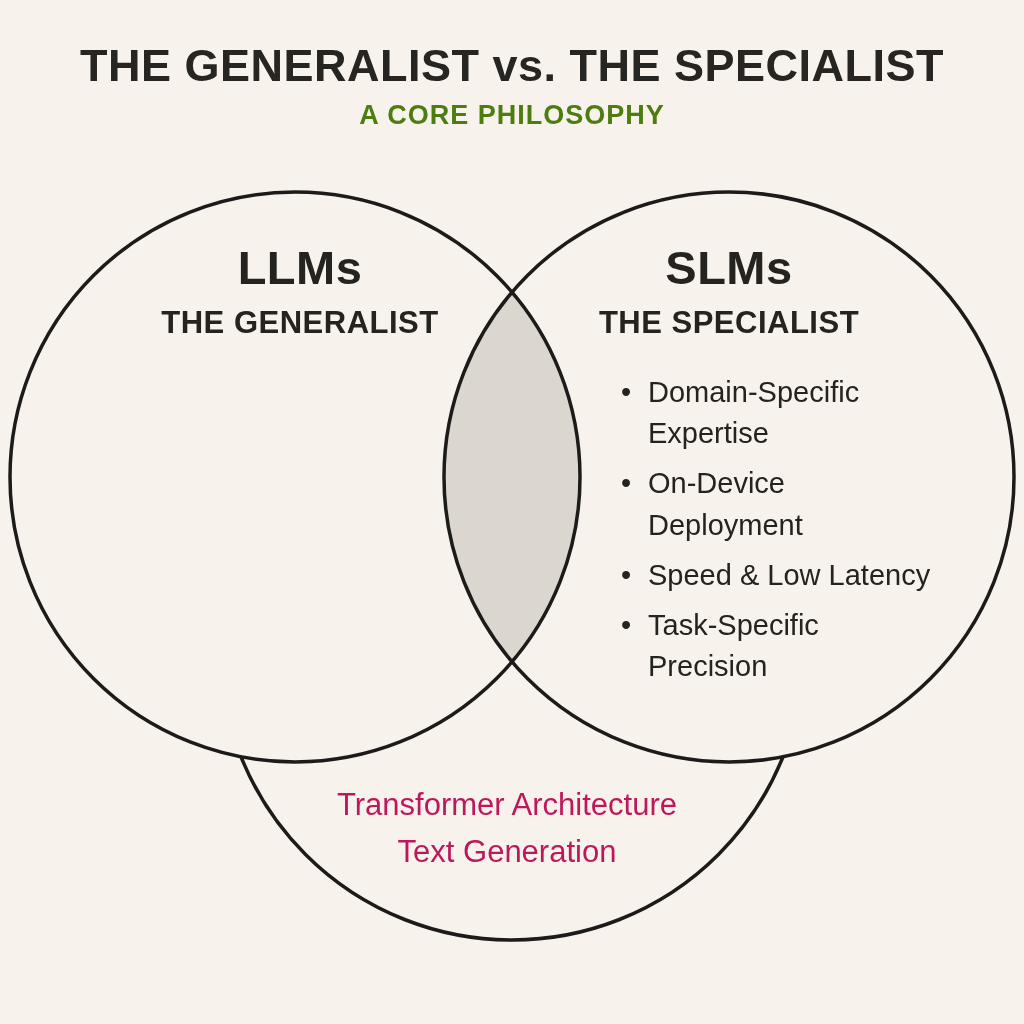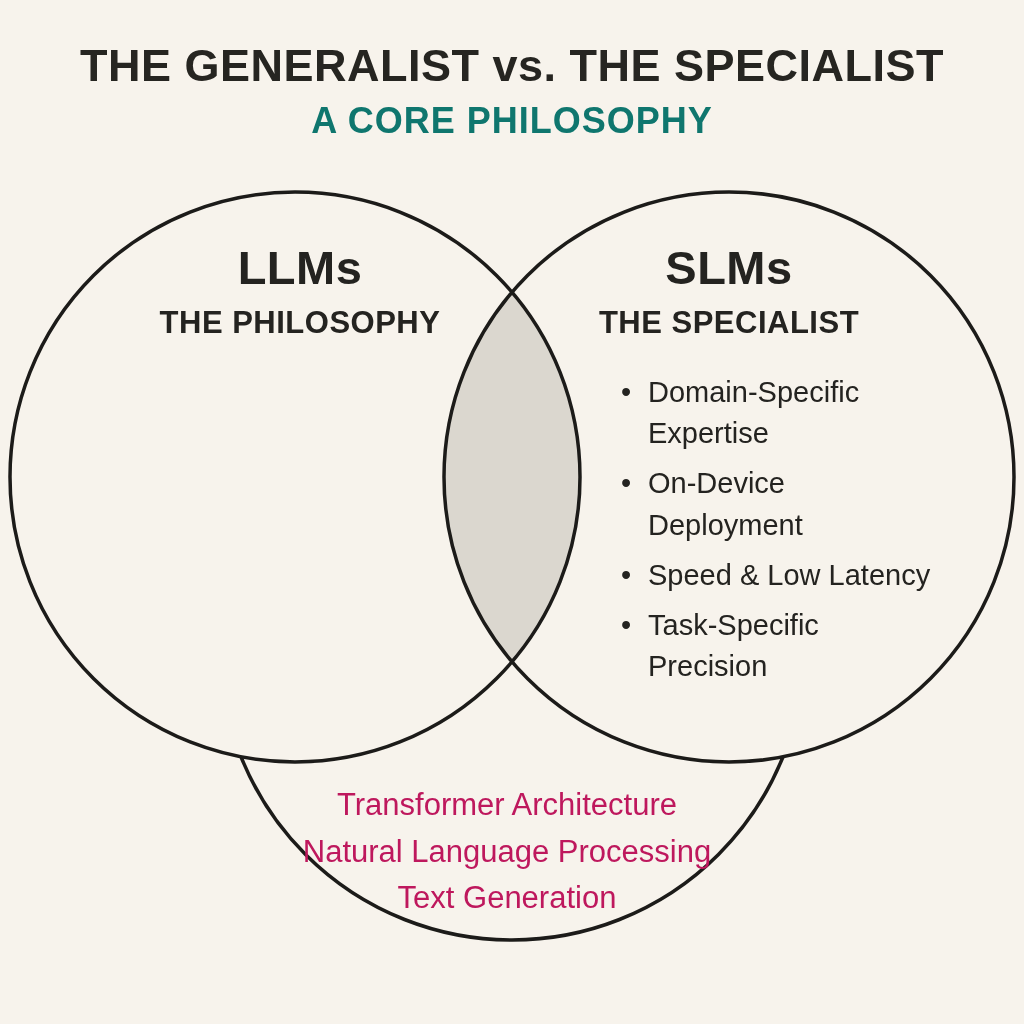--- a/index.html
+++ b/index.html
@@ -14,22 +14,22 @@
   .canvas{position:absolute;inset:0;width:1024px;height:1024px;}
   svg.venn{position:absolute;left:0;top:0;}
 
   .title{
     position:absolute;top:40px;left:0;width:1024px;
     text-align:center;font-size:45px;font-weight:bold;
     letter-spacing:.5px;color:#262521;
   }
   .subtitle{
     position:absolute;top:100px;left:0;width:1024px;
-    text-align:center;font-size:36px;font-weight:bold;
-    letter-spacing:1px;color:#0f766e;
+    text-align:center;font-size:27px;font-weight:bold;
+    letter-spacing:1px;color:#4d7c0f;
   }
 
   .circle-head{position:absolute;text-align:center;}
   .circle-head .name{font-size:47px;font-weight:bold;letter-spacing:.5px;}
   .circle-head .role{font-size:31px;font-weight:bold;letter-spacing:.5px;margin-top:10px;}
   .head-left{left:80px;top:240px;width:440px;}
   .head-right{left:509px;top:240px;width:440px;}
 
   ul.bullets{
     list-style:none;margin:0;padding:0;
@@ -78,38 +78,37 @@
 
     <circle cx="295" cy="477" r="285" fill="none" stroke="#1c1b19" stroke-width="3.5"></circle>
     <circle cx="729" cy="477" r="285" fill="none" stroke="#1c1b19" stroke-width="3.5"></circle>
   </svg>
 
   <div class="title">THE GENERALIST vs. THE SPECIALIST</div>
   <div class="subtitle">A CORE PHILOSOPHY</div>
 
   <div class="circle-head head-left">
     <div class="name">LLMs</div>
-    <div class="role">THE PHILOSOPHY</div>
+    <div class="role">THE GENERALIST</div>
   </div>
 
   <div class="circle-head head-right">
     <div class="name">SLMs</div>
     <div class="role">THE SPECIALIST</div>
   </div>
 
 
   <ul class="bullets bullets-right">
     <li>Domain-Specific
 Expertise</li>
     <li>On-Device
 Deployment</li>
     <li>Speed &amp; Low Latency</li>
     <li>Task-Specific
 Precision</li>
   </ul>
 
   <div class="shared-text">
     <div class="shared-line">Transformer Architecture</div>
-    <div class="shared-line">Natural Language Processing</div>
     <div class="shared-line">Text Generation</div>
   </div>
 
 </div>
 
 </body></html>

